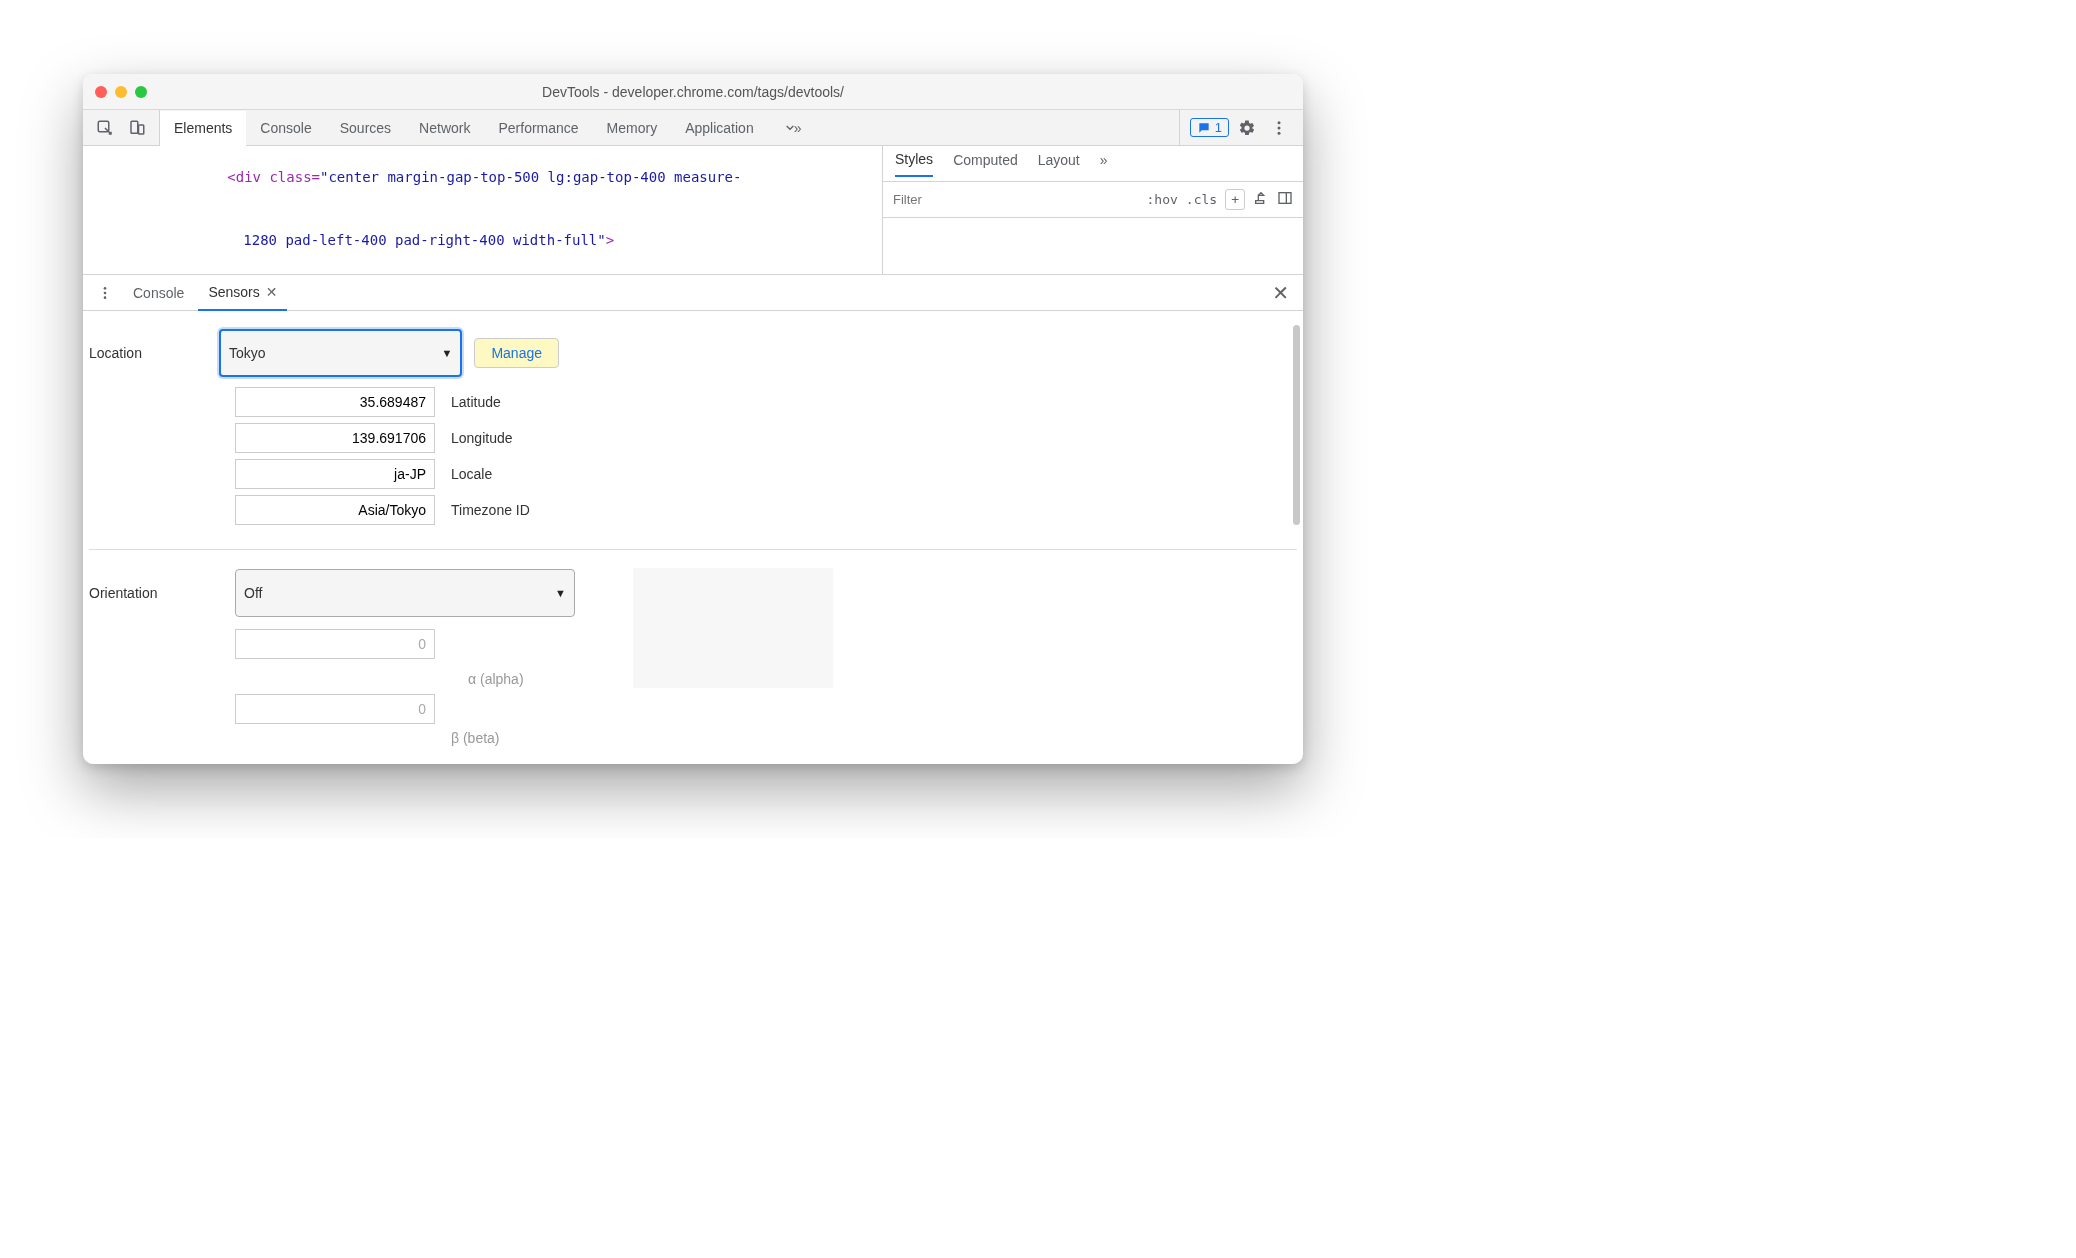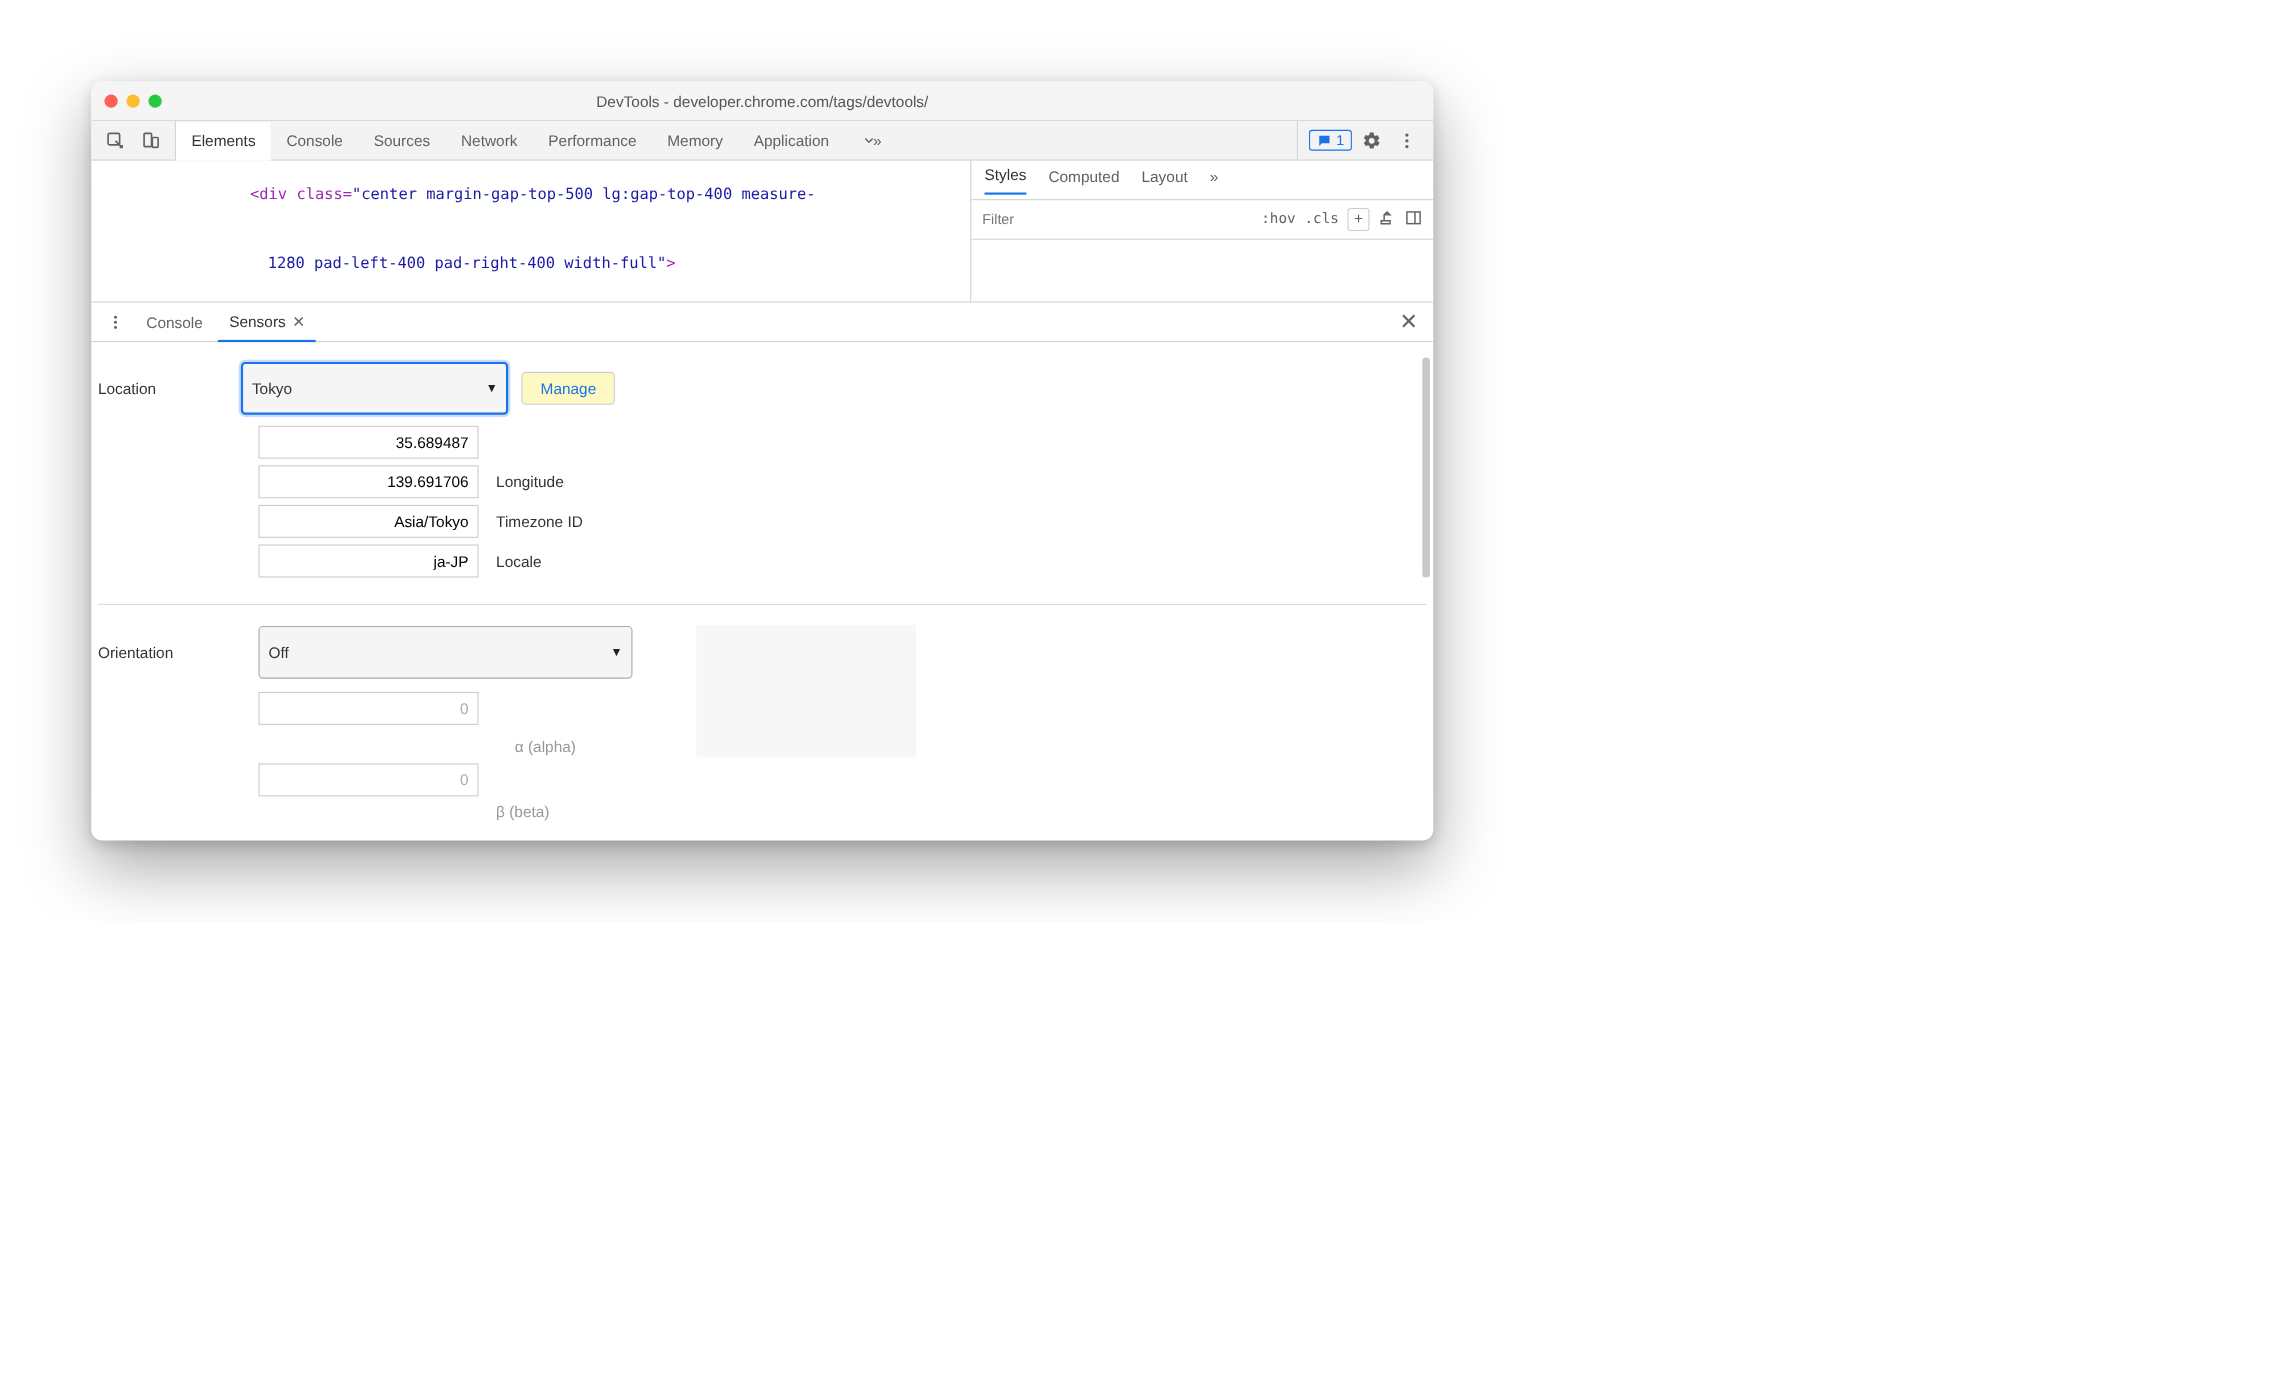--- a/index.html
+++ b/index.html
@@ -302,35 +302,36 @@
           <div class="manage-btn">
             <span>Manage</span>
           </div>
         </div>
         <div></div>
       </div>
 
       <div class="sensors-indent">
         <div></div>
         <input class="text-input" value="35.689487" style="">
+        <div class="field-label">Latitude</div>
       </div>
       <div class="sensors-indent">
         <div></div>
         <input class="text-input" value="139.691706" style="">
         <div class="field-label">Longitude</div>
       </div>
       <div class="sensors-indent">
         <div></div>
+        <input class="text-input" value="ja-JP" style="">
+        <div class="field-label">Locale</div>
+      </div>
+      <div class="sensors-indent">
+        <div></div>
         <input class="text-input" value="Asia/Tokyo" style="">
         <div class="field-label">Timezone ID</div>
-      </div>
-      <div class="sensors-indent">
-        <div></div>
-        <input class="text-input" value="ja-JP" style="">
-        <div class="field-label">Locale</div>
       </div>
 
       <div class="section-divider"></div>
 
       <div style="display:grid; grid-template-columns:130px 200px 16px 200px; gap:0 16px; align-items:center;">
         <div class="sensors-label">Orientation</div>
         <div class="select plain" style="grid-column:2; width:340px;">
           <span>Off</span>
           <span class="chev">▼</span>
         </div>

